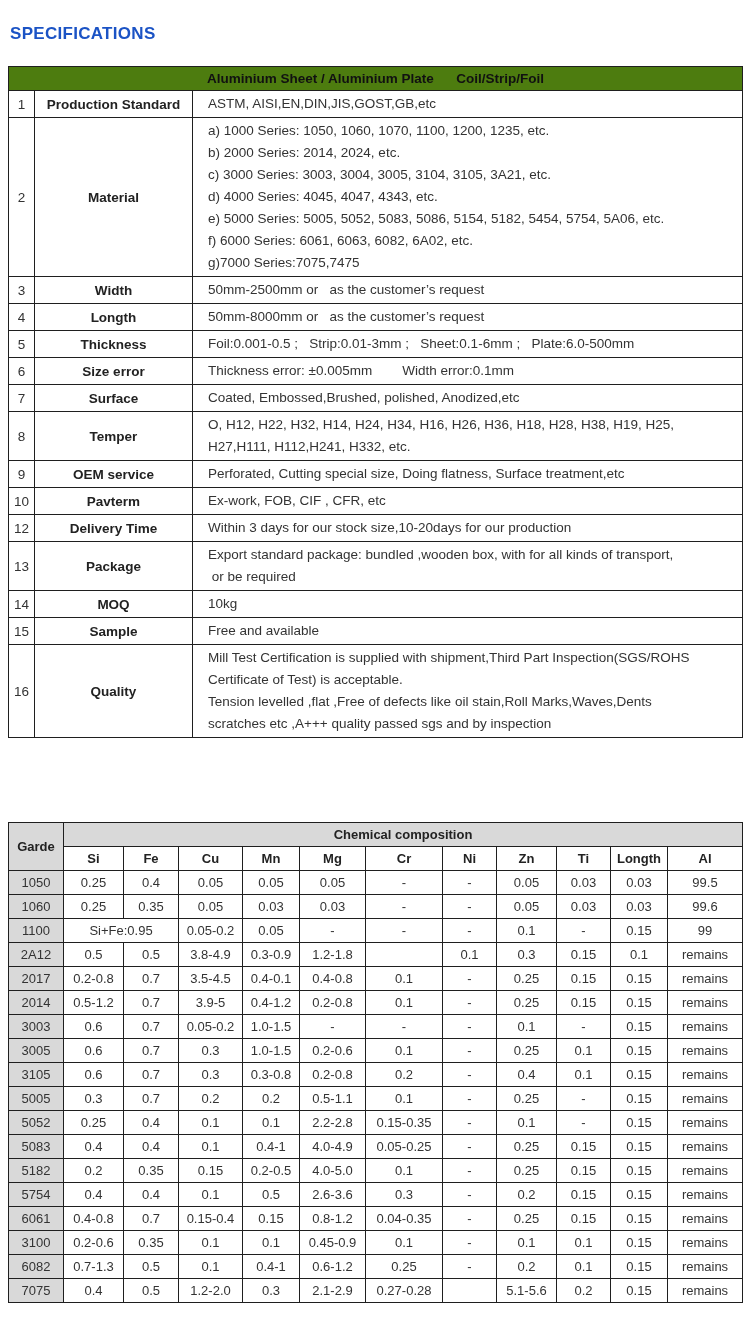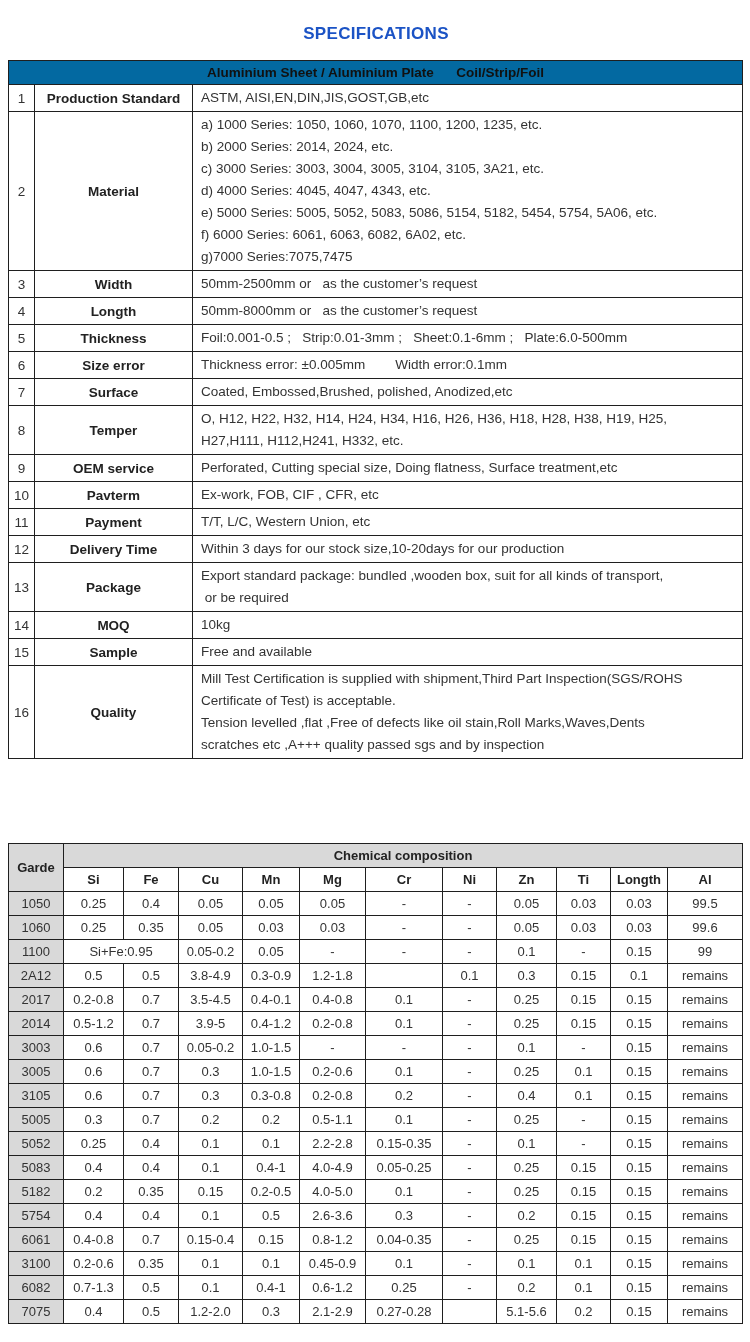--- a/index.html
+++ b/index.html
@@ -9,40 +9,39 @@
     font-family: "Liberation Sans", "DejaVu Sans", sans-serif;
     color: #333333;
   }
   .page { padding: 24px 8px 60px 8px; }
 
   .title {
     font-size: 17px;
     font-weight: bold;
     color: #1b53c5;
     letter-spacing: 0.3px;
-    margin: 0 0 16px 2px;
-    text-align: center;
+    margin: 0 0 22px 2px;
   }
 
   table { border-collapse: collapse; table-layout: fixed; width: 734px; }
 
   
   .spec-table th, .spec-table td { border: 1px solid #1f1f1f; vertical-align: middle; }
   .spec-header {
-    background: #0369a1;
+    background: #4d7c0f;
     font-size: 13.5px;
     font-weight: bold;
     text-align: center;
     padding: 4px 6px;
     white-space: pre-wrap;
     color: #111111;
   }
   .no-cell { text-align: center; font-size: 13.5px; padding: 2px 1px; }
   .label-cell { text-align: center; font-weight: bold; font-size: 13.5px; padding: 2px 4px; color: #222222; }
-  .value-cell { padding: 2px 8px; }
+  .value-cell { padding: 2px 15px; }
   .value-line { font-size: 13.5px; line-height: 22px; white-space: pre-wrap; }
 
   
   .comp-table { margin-top: 84px; font-size: 13px; }
   .comp-table th, .comp-table td {
     border: 1px solid #1f1f1f;
     text-align: center;
     padding: 3px 2px;
     line-height: 17px;
     overflow: hidden;
@@ -143,38 +142,31 @@
           </td>
         </tr>
         <tr>
           <td class="no-cell">10</td>
           <td class="label-cell">Pavterm</td>
           <td class="value-cell">
             <div class="value-line">Ex-work, FOB, CIF , CFR, etc</div>
           </td>
         </tr>
         <tr>
-          <td class="no-cell">11</td>
-          <td class="label-cell">Payment</td>
-          <td class="value-cell">
-            <div class="value-line">T/T, L/C, Western Union, etc</div>
-          </td>
-        </tr>
-        <tr>
           <td class="no-cell">12</td>
           <td class="label-cell">Delivery Time</td>
           <td class="value-cell">
             <div class="value-line">Within 3 days for our stock size,10-20days for our production</div>
           </td>
         </tr>
         <tr>
           <td class="no-cell">13</td>
           <td class="label-cell">Package</td>
           <td class="value-cell">
-            <div class="value-line">Export standard package: bundled ,wooden box, suit for all kinds of transport,</div>
+            <div class="value-line">Export standard package: bundled ,wooden box, with for all kinds of transport,</div>
             <div class="value-line"> or be required</div>
           </td>
         </tr>
         <tr>
           <td class="no-cell">14</td>
           <td class="label-cell">MOQ</td>
           <td class="value-cell">
             <div class="value-line">10kg</div>
           </td>
         </tr>

